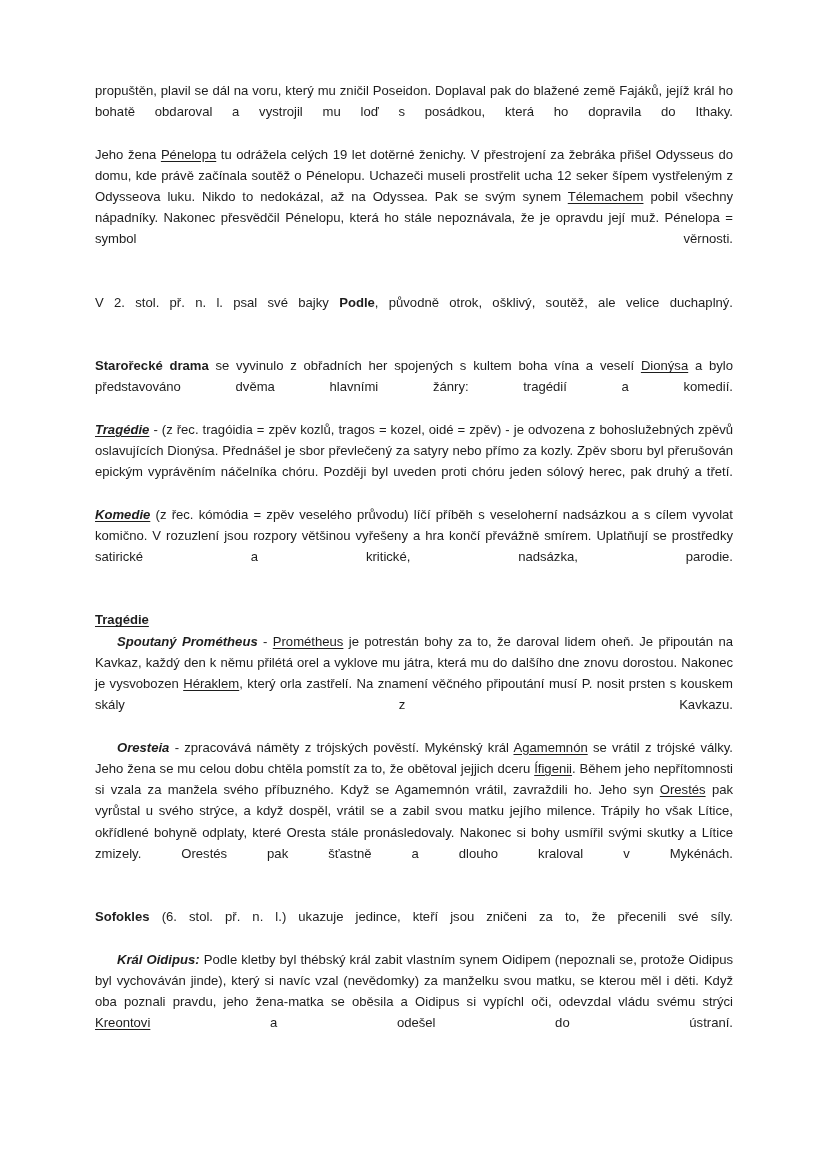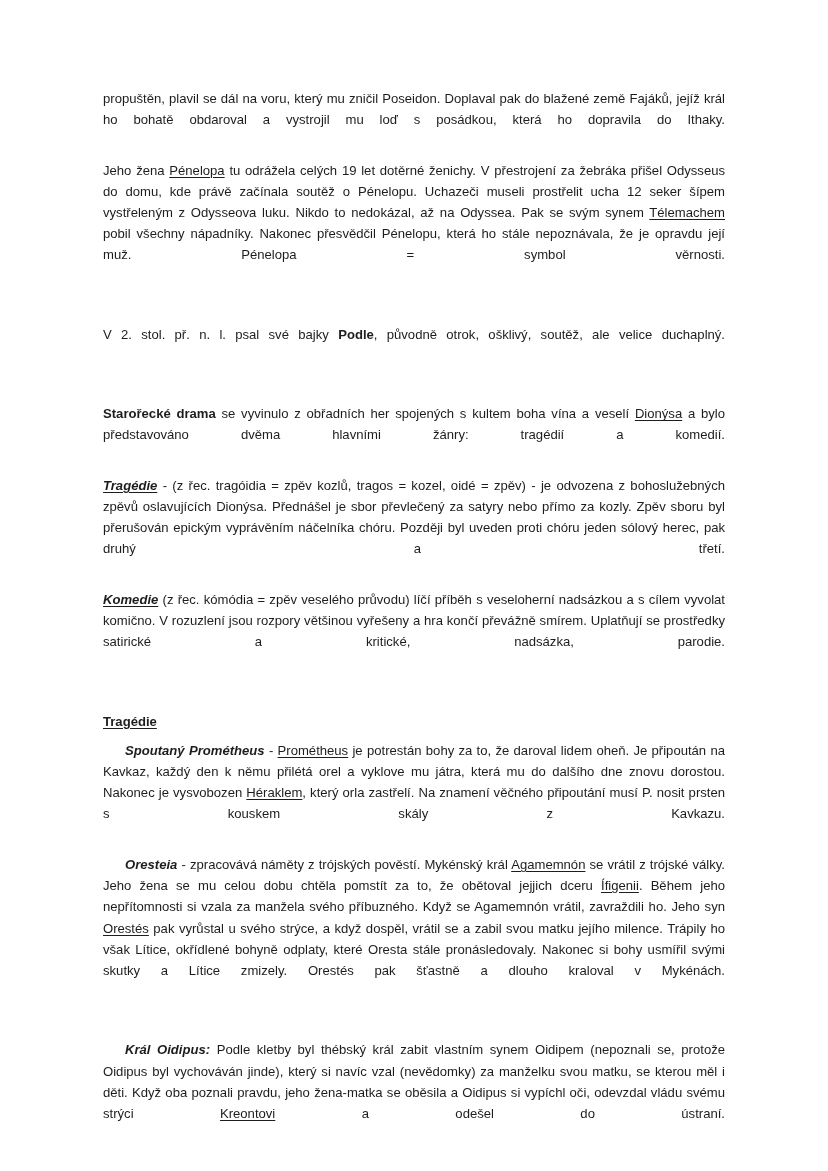--- a/index.html
+++ b/index.html
@@ -24,21 +24,21 @@
   }
   .doc-body {
     width: 638px;
     font-size: 13.1px;
     line-height: 21.2px;
     text-align: justify;
     text-justify: inter-word;
     color: #1d1d1d;
   }
   p.para {
-    margin: 8px;
+    margin: 0;
     padding: 0;
     text-align: justify;
     hyphens: none;
   }
   
   .gap-1 { height: 21px; }
 
   .b   { font-weight: bold; }
   .i   { }
   .bi  { font-weight: bold; font-style: italic; }
@@ -71,15 +71,16 @@
       <p class="para"><span>V 2. stol. př. n. l. psal své </span><span class="i">bajky</span><span> </span><span class="b">Podle</span><span>, původně otrok, ošklivý, soutěž, ale velice duchaplný.</span></p>
       <div class="gap-1"></div>
       <p class="para"><span class="b">Starořecké drama</span><span> se vyvinulo z obřadních her spojených s kultem boha vína a veselí </span><span class="u">Dionýsa</span><span> a bylo představováno dvěma hlavními žánry: tragédií a komedií.</span></p>
       <p class="para"><span class="biu">Tragédie</span><span> - (z řec. tragóidia = zpěv kozlů, tragos = kozel, oidé = zpěv) - je odvozena z bohoslužebných zpěvů oslavujících Dionýsa. Přednášel je sbor převlečený za satyry nebo přímo za kozly. Zpěv sboru byl přerušován epickým vyprávěním náčelníka chóru. Později byl uveden proti chóru jeden sólový herec, pak druhý a třetí.</span></p>
       <p class="para"><span class="biu">Komedie</span><span> (z řec. kómódia = zpěv veselého průvodu) líčí příběh s veseloherní nadsázkou a s cílem vyvolat komično. V rozuzlení jsou rozpory většinou vyřešeny a hra končí převážně smírem. Uplatňují se prostředky satirické a kritické, nadsázka, parodie.</span></p>
       <div class="gap-1"></div>
       <p class="para heading-line noafter"><span class="bu">Tragédie</span></p>
       <p class="para indent"><span class="bi">Spoutaný Prométheus</span><span> - </span><span class="u">Prométheus</span><span> je potrestán bohy za to, že daroval lidem oheň. Je připoután na Kavkaz, každý den k němu přilétá orel a vyklove mu játra, která mu do dalšího dne znovu dorostou. Nakonec je vysvobozen </span><span class="u">Héraklem</span><span>, který orla zastřelí. Na znamení věčného připoutání musí P. nosit prsten s kouskem skály z Kavkazu.</span></p>
       <p class="para indent"><span class="bi">Oresteia</span><span> - zpracovává náměty z trójských pověstí. Mykénský král </span><span class="u">Agamemnón</span><span> se vrátil z trójské války. Jeho žena se mu celou dobu chtěla pomstít za to, že obětoval jejjich dceru </span><span class="u">Ífigenii</span><span>. Během jeho nepřítomnosti si vzala za manžela svého příbuzného. Když se Agamemnón vrátil, zavraždili ho. Jeho syn </span><span class="u">Orestés</span><span> pak vyrůstal u svého strýce, a když dospěl, vrátil se a zabil svou matku jejího milence. Trápily ho však Lítice, okřídlené bohyně odplaty, které Oresta stále pronásledovaly. Nakonec si bohy usmířil svými skutky a Lítice zmizely. Orestés pak šťastně a dlouho kraloval v Mykénách.</span></p>
       <div class="gap-1"></div>
+      <p class="para"><span class="b">Sofokles</span><span> (6. stol. př. n. l.) ukazuje jedince, kteří jsou zničeni za to, že přecenili své síly.</span></p>
       <p class="para indent"><span class="bi">Král Oidipus:</span><span> Podle kletby byl thébský král zabit vlastním synem Oidipem (nepoznali se, protože Oidipus byl vychováván jinde), který si navíc vzal (nevědomky) za manželku svou matku, se kterou měl i děti. Když oba poznali pravdu, jeho žena-matka se oběsila a Oidipus si vypíchl oči, odevzdal vládu svému strýci </span><span class="u">Kreontovi</span><span> a odešel do ústraní.</span></p>
     </div>
 </div>
 
 </body></html>

